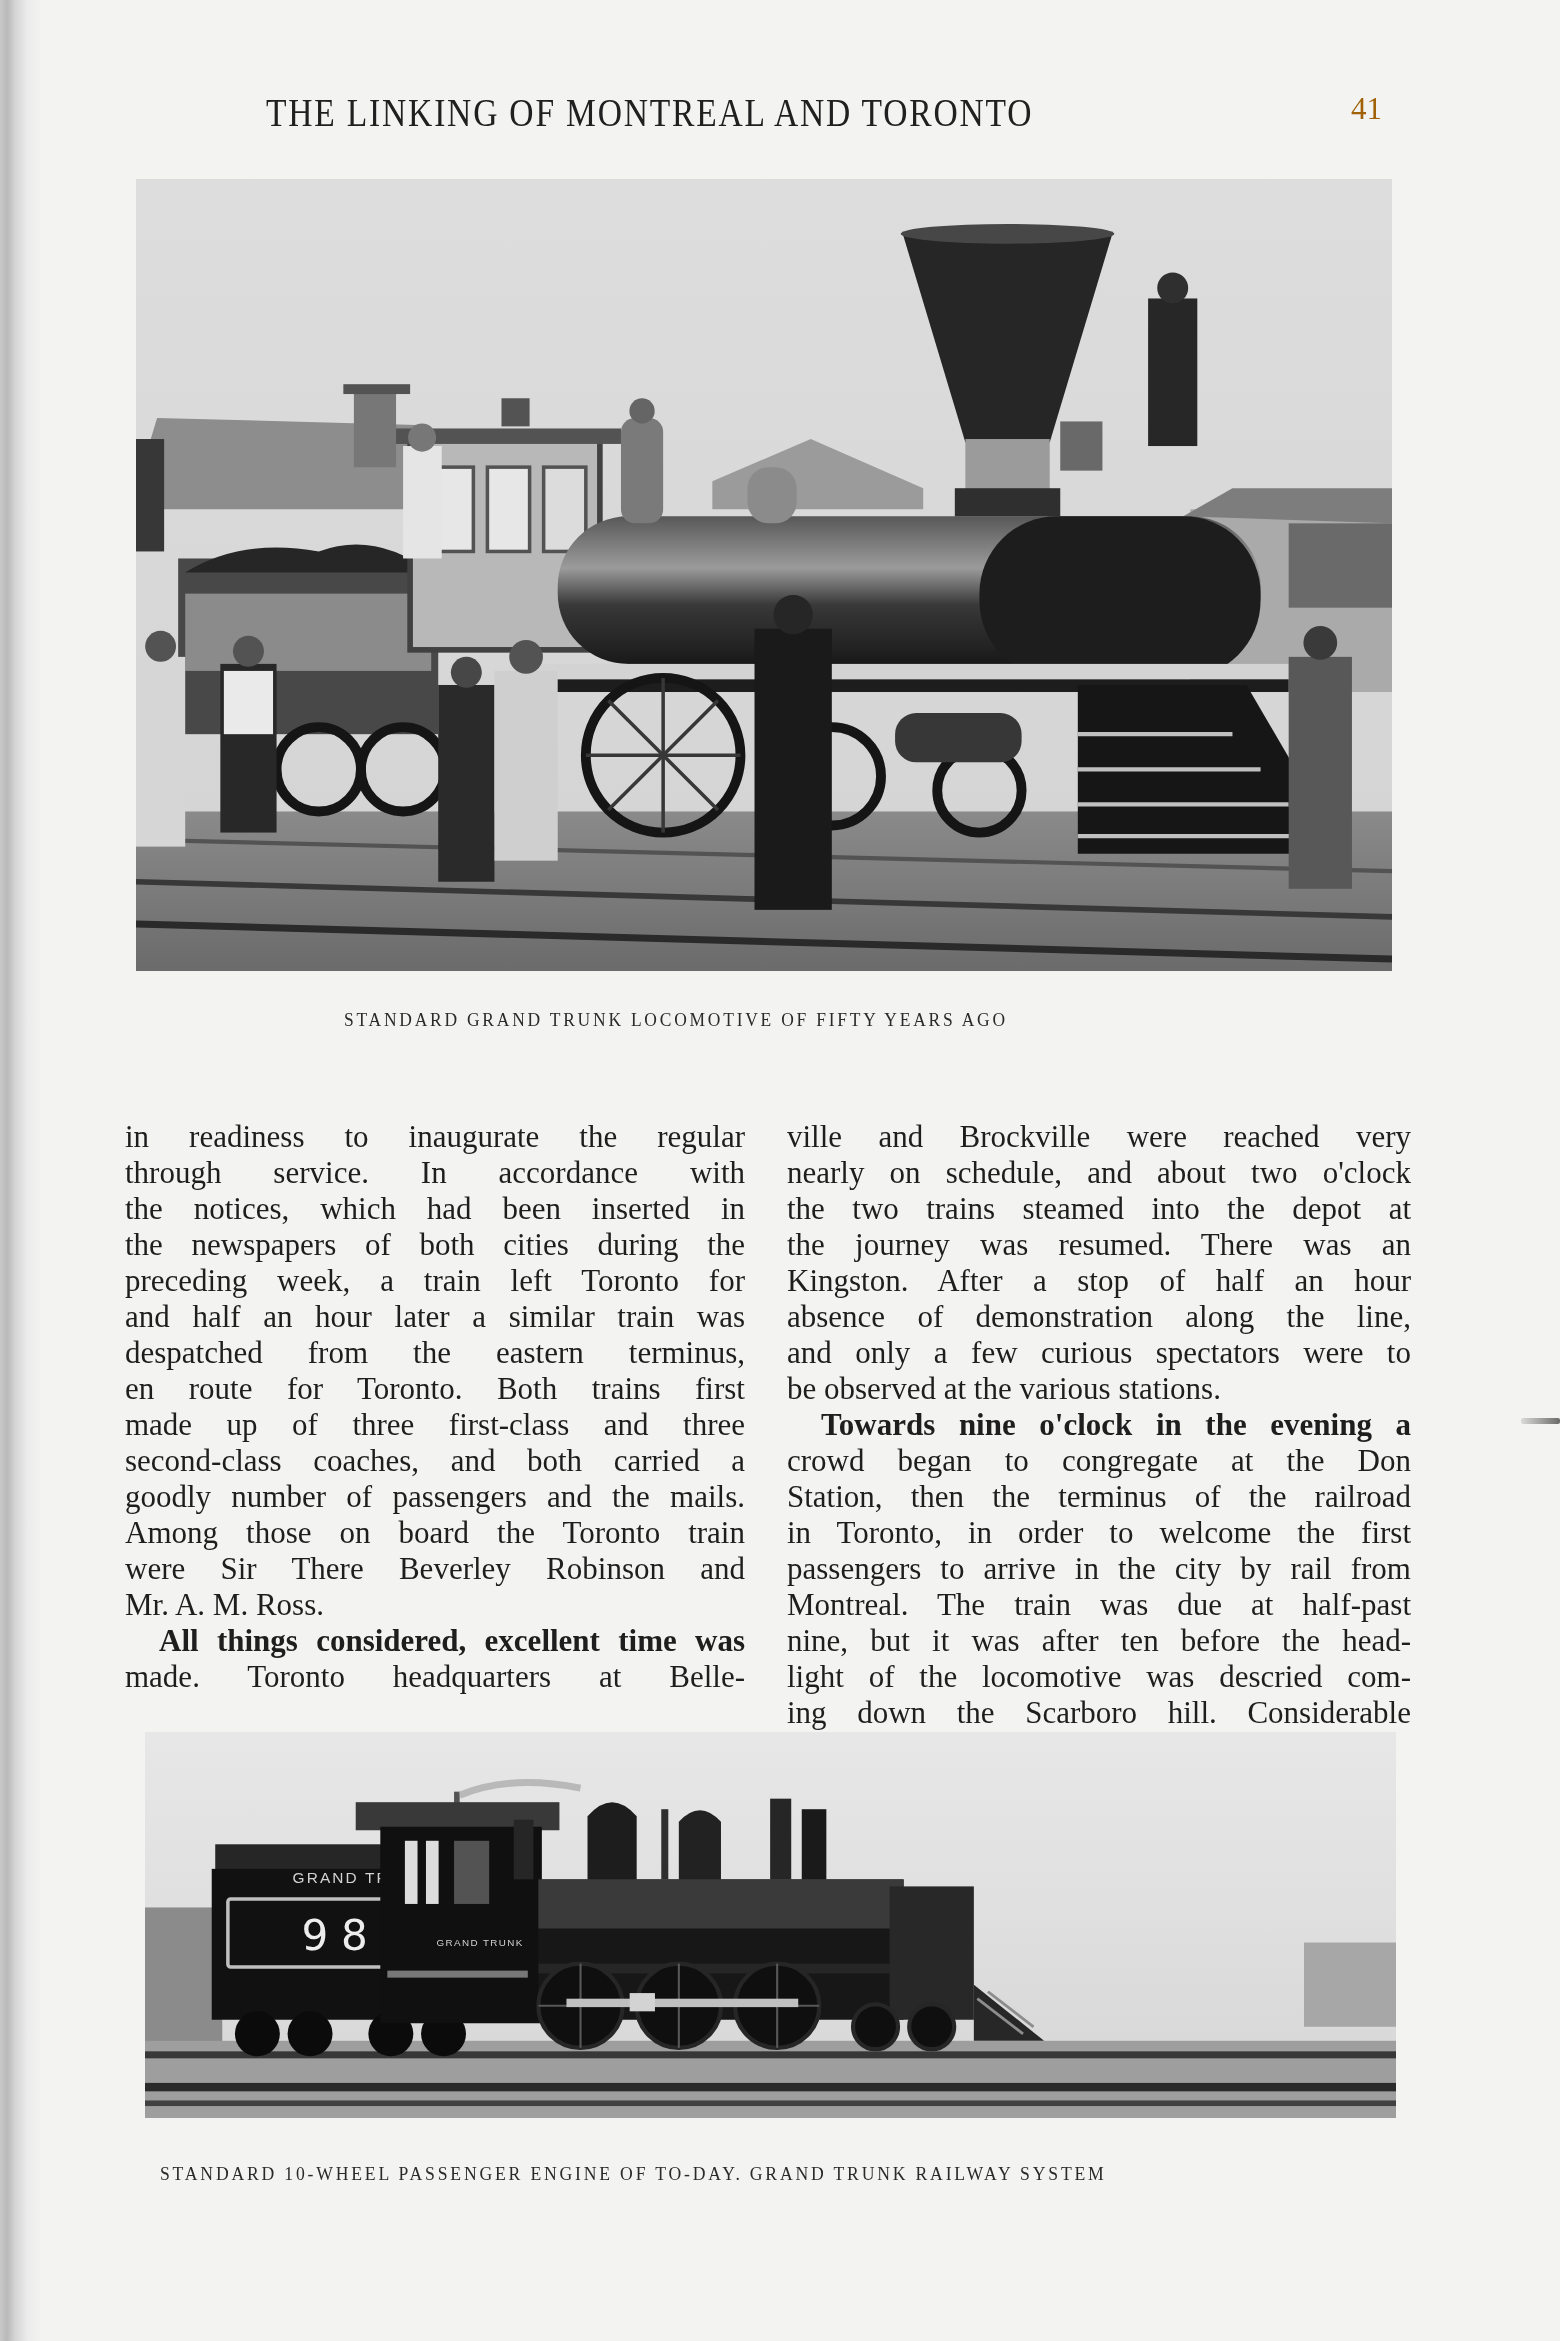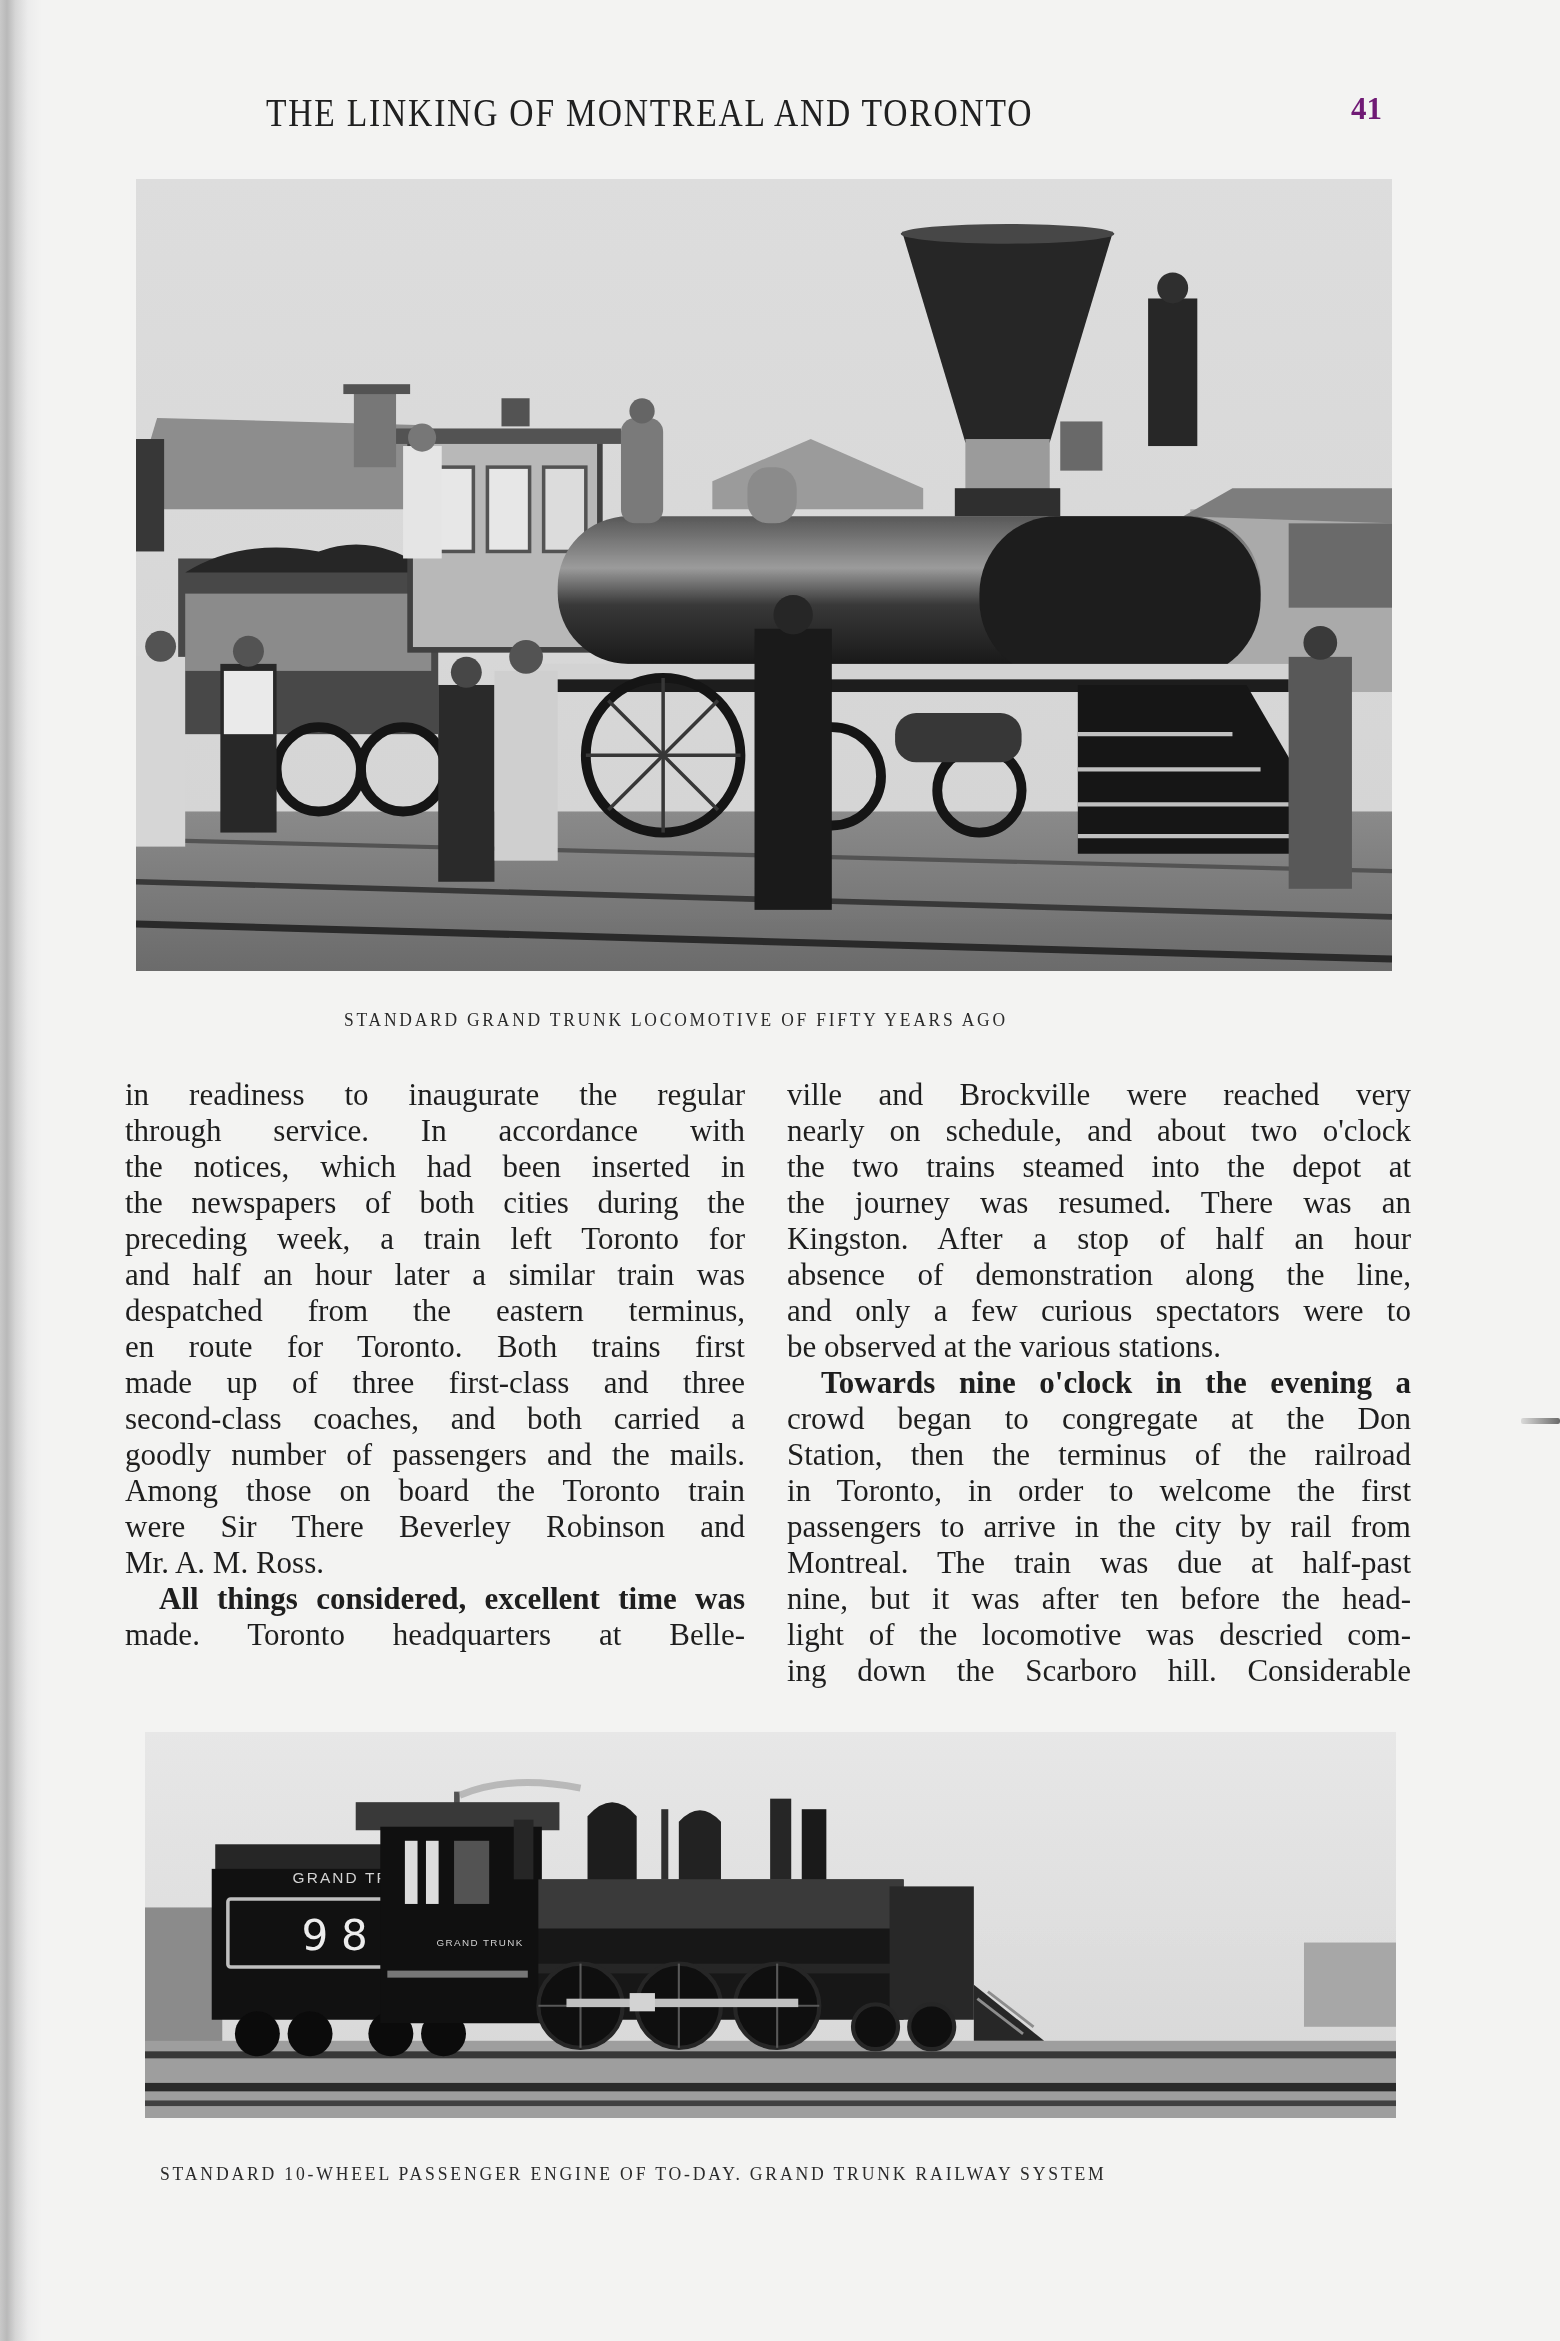--- a/index.html
+++ b/index.html
@@ -37,22 +37,22 @@
       letter-spacing: 2.1px;
       transform: scaleX(0.86);
       transform-origin: left top;
       white-space: nowrap;
       color: #202020;
     }
     .page-number {
       position: absolute;
       left: 1351px; top: 91px;
       font-size: 31px;
-      font-weight: bold;
-      color: #701a75;
+      font-weight: normal;
+      color: #a16207;
       text-align: right;
     }
     
     .photo {
       position: absolute;
       overflow: hidden;
       filter: grayscale(1) contrast(1.05);
     }
     .photo svg { display: block; width: 100%; height: 100%; }
     .photo-top {
@@ -76,21 +76,21 @@
       left: 344px; top: 1009px;
       transform: scaleX(0.92);
     }
     .caption-bottom {
       left: 160px; top: 2163px;
       transform: scaleX(0.93);
     }
     
     .column {
       position: absolute;
-      top: 1077px;
+      top: 1119px;
       font-size: 31px;
       line-height: 36px;
       color: #1e1e1e;
     }
     .column-left { left: 125px; width: 620px; }
     .column-right { left: 787px; width: 624px; }
     .line {
       display: block;
       white-space: nowrap;
       text-align: justify;

